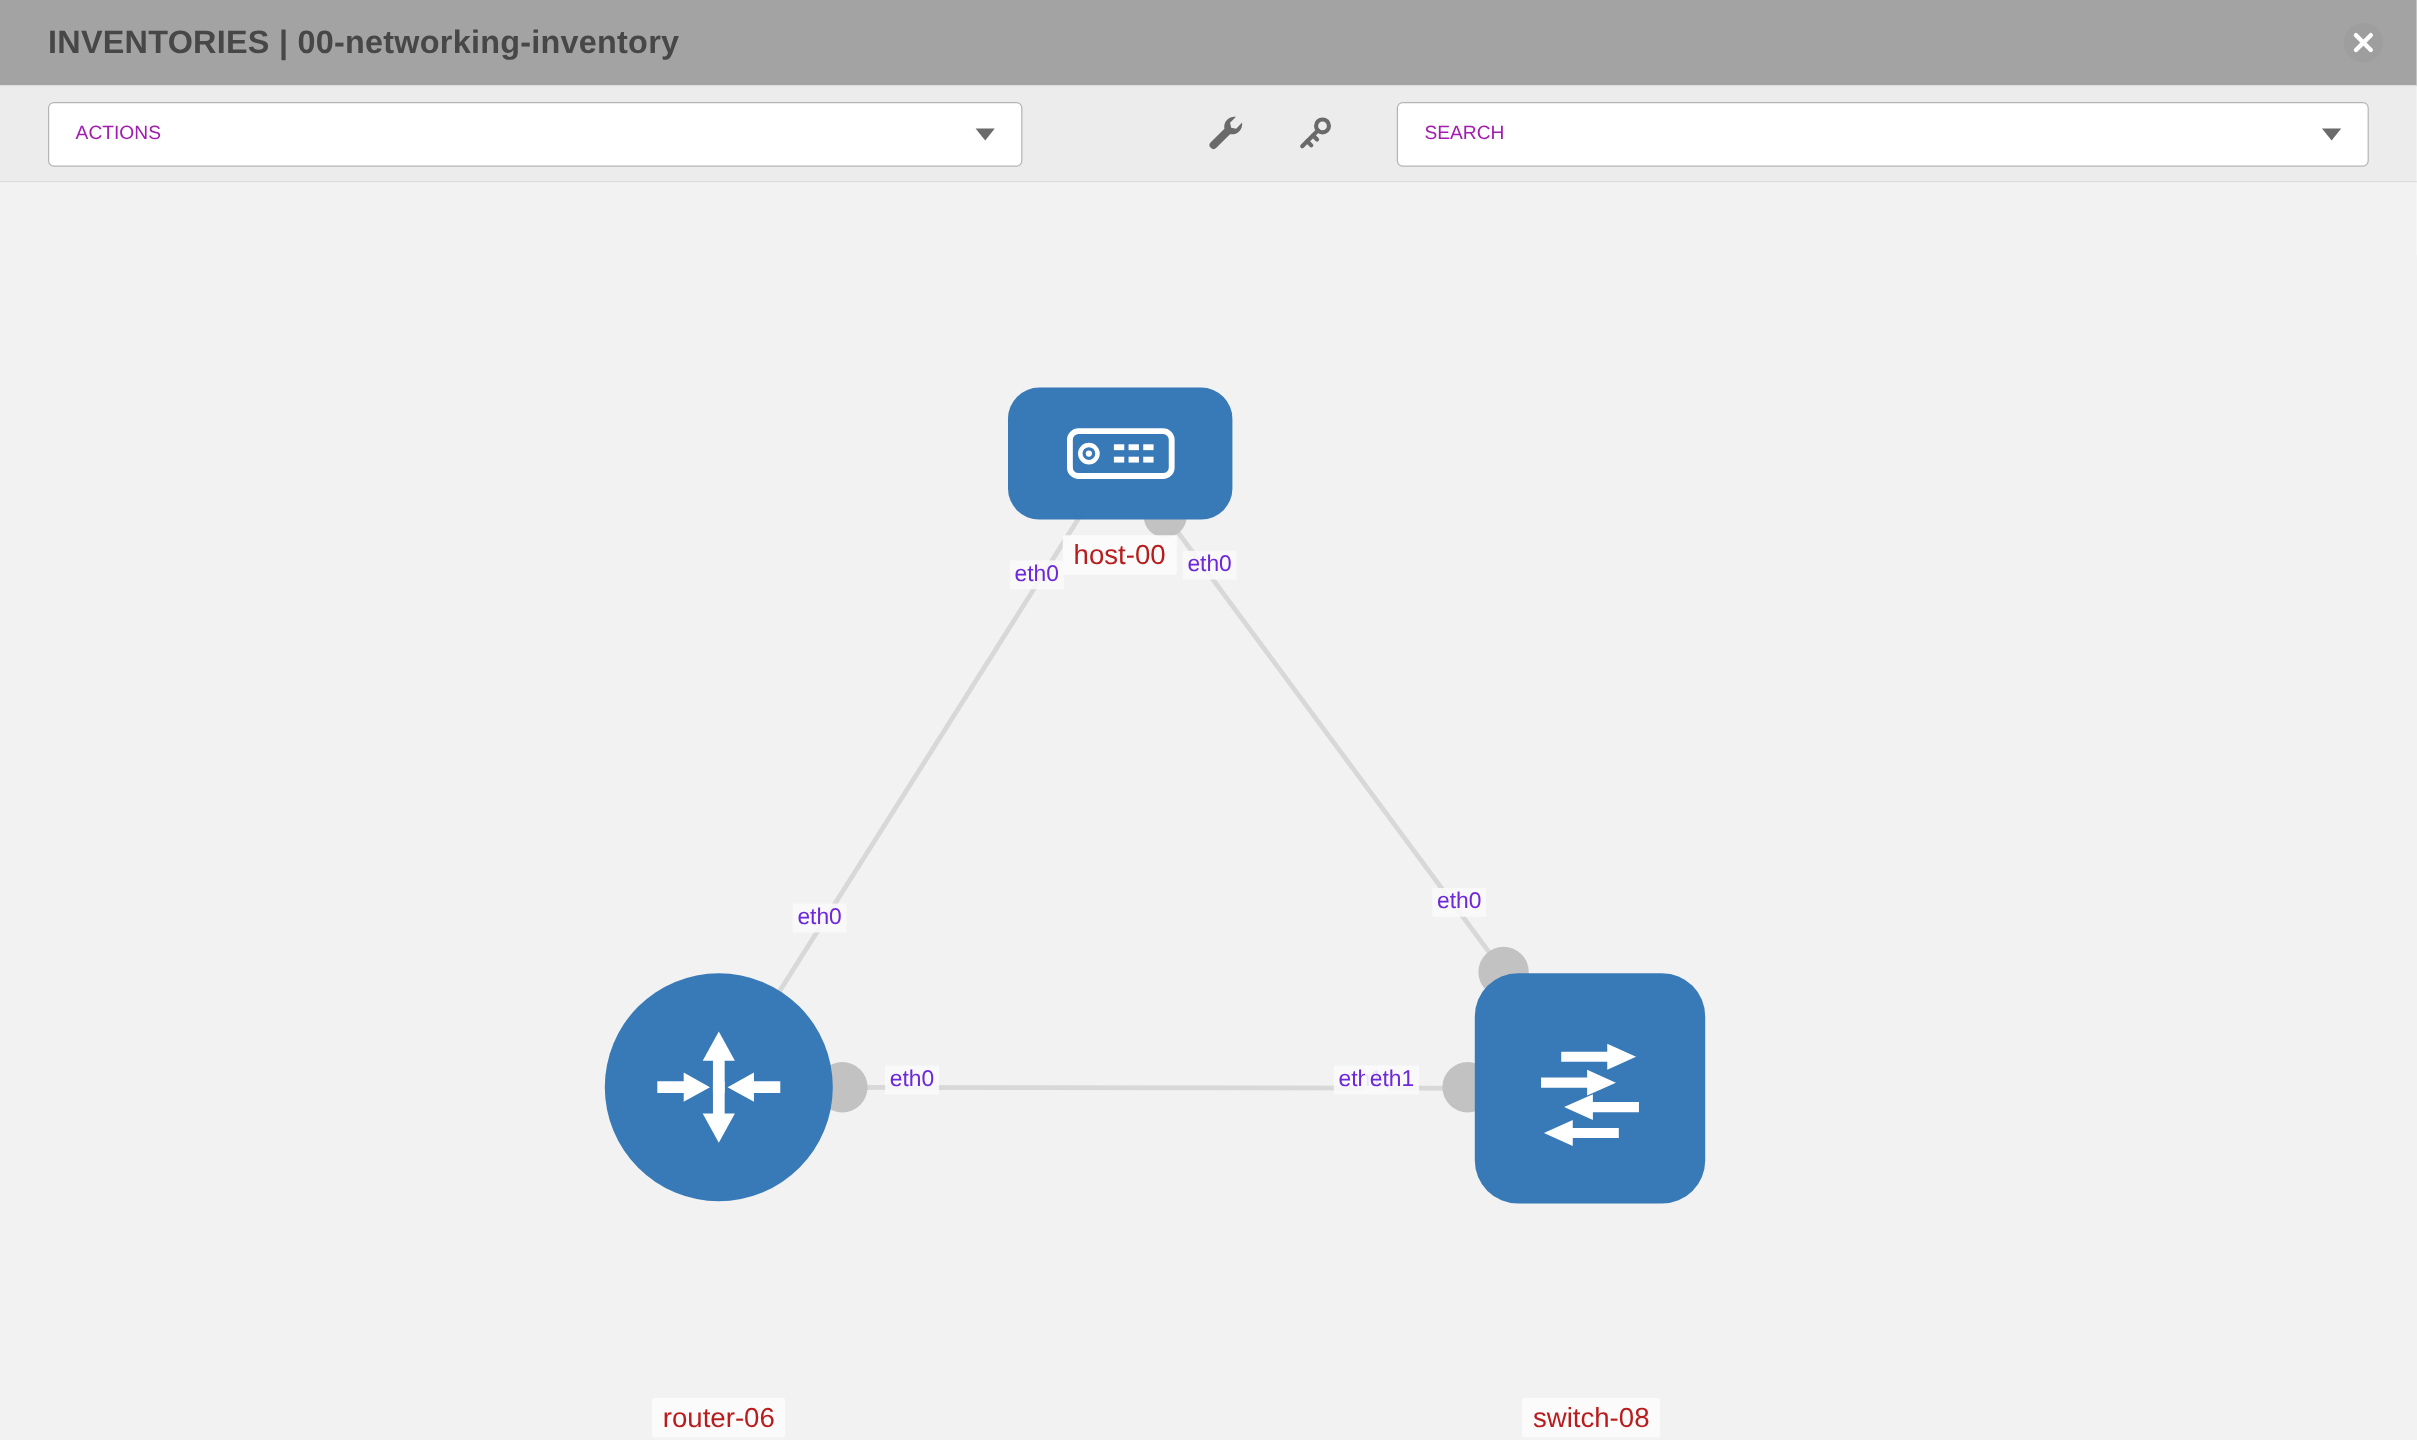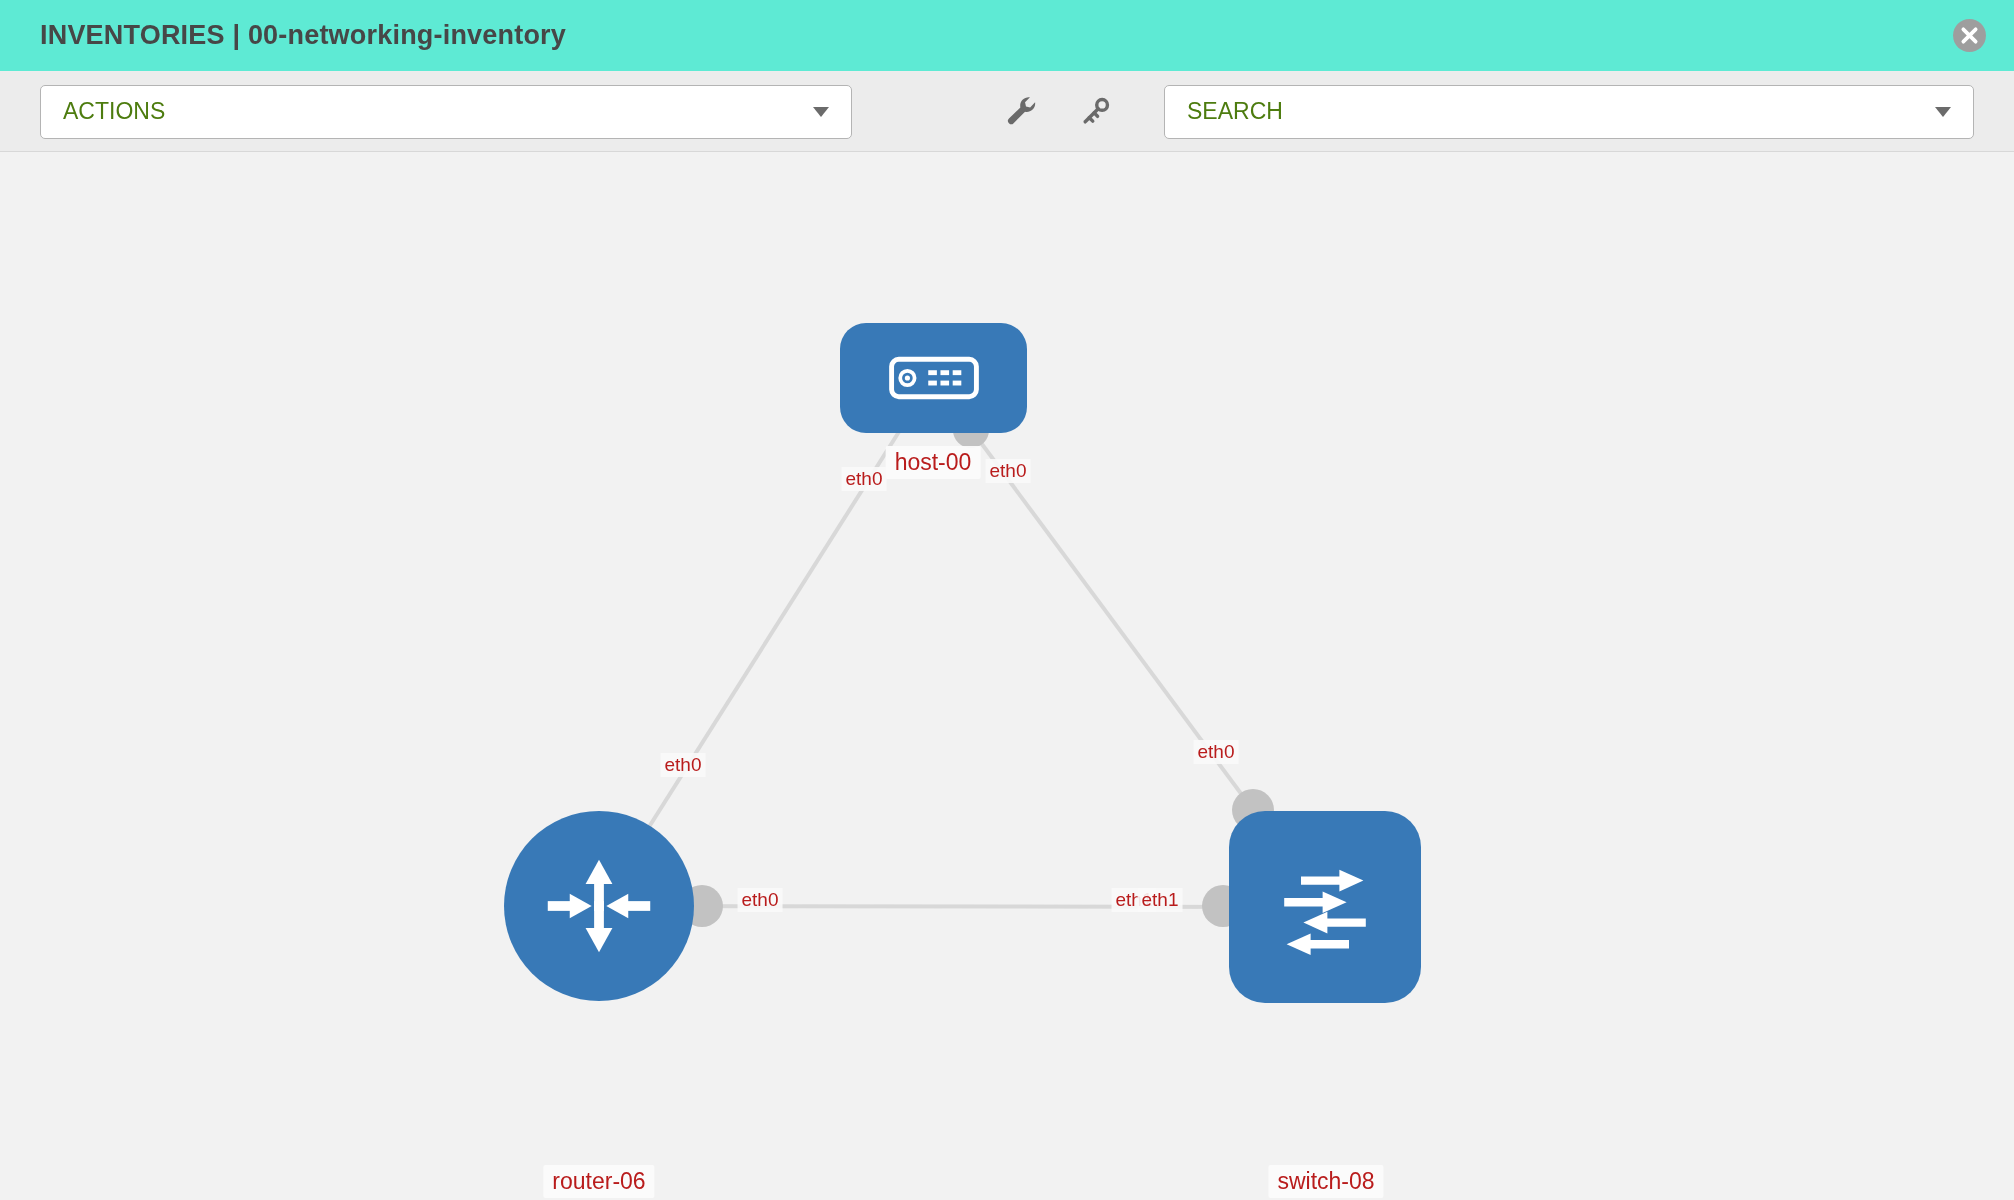--- a/index.html
+++ b/index.html
@@ -1,29 +1,29 @@
 <!DOCTYPE html>
 <html><head>
 <meta charset="utf-8">
 <style>
   * { margin: 0; padding: 0; box-sizing: border-box; }
   html, body { width: 2014px; height: 1200px; overflow: hidden; background: #fff;
     font-family: "Liberation Sans", "DejaVu Sans", sans-serif; }
 
   
-  .header { height: 72px; background: #5eead4; display: flex; align-items: center;
+  .header { height: 72px; background: #a3a3a3; display: flex; align-items: center;
     padding: 0 26px 0 40px; border-bottom: 1px solid #ededed; text-align: right; }
   .title { font-size: 27px; font-weight: 700; color: #474747; letter-spacing: .2px; }
   .close-btn { margin-left: auto; width: 37px; height: 37px; cursor: pointer; }
 
   
   .toolbar { height: 80px; background: #ececec; border-bottom: 1px solid #d8d8d8;
     display: flex; align-items: center; padding: 0 40px; }
   .select { height: 54px; background: #fff; border: 1px solid #b4b4b4; border-radius: 5px;
-    display: flex; align-items: center; padding: 0 22px; color: #4d7c0f; font-size: 23px; cursor: pointer; }
+    display: flex; align-items: center; padding: 0 22px; color: #a21caf; font-size: 16px; cursor: pointer; }
   .select .caret { margin-left: auto; width: 0; height: 0;
     border-left: 8px solid transparent; border-right: 8px solid transparent;
     border-top: 10px solid #6b6b6b; }
   .actions-select { width: 812px; }
   .search-select  { width: 810px; margin-left: 52px; }
   .spacer { flex: 1; }
   .tool-btn { width: 33px; height: 33px; cursor: pointer; }
   .tool-btn + .tool-btn { margin-left: 42px; }
 
   
@@ -35,21 +35,21 @@
   .node-host   { left: 840px;  top: 171px; width: 187px; height: 110px; border-radius: 26px; }
   .node-router { left: 504px;  top: 659px; width: 190px; height: 190px; border-radius: 50%; }
   .node-switch { left: 1229px; top: 659px; width: 192px; height: 192px; border-radius: 36px; }
 
   .node-label { position: absolute; transform: translateX(-50%); font-size: 23px; color: #b91c1c;
     background: rgba(252,252,252,.93); padding: 3px 9px; border-radius: 2px; white-space: nowrap; }
   .lbl-host   { left: 933px;  top: 294px; }
   .lbl-router { left: 599px;  top: 1013px; }
   .lbl-switch { left: 1326px; top: 1013px; }
 
-  .iface { position: absolute; transform: translate(-50%,-50%); font-size: 19px; color: #b91c1c;
+  .iface { position: absolute; transform: translate(-50%,-50%); font-size: 19px; color: #6d28d9;
     background: rgba(250,250,250,.9); padding: 1px 4px; white-space: nowrap; }
 
   
   .zoom-panel { position: absolute; right: 0; top: 951px; width: 364px; height: 97px;
     background: #fff; border: 1px solid #cdcdcd; border-right: none;
     border-top-left-radius: 3px; }
   .zoom-level { text-align: center; margin-top: 8px; font-size: 20px; color: #222; }
   .zoom-row { display: flex; align-items: center; padding: 0 26px; margin-top: 5px; }
   .zoom-out, .zoom-in { font-size: 30px; font-weight: 700; color: #666; line-height: 1;
     cursor: pointer; user-select: none; }

